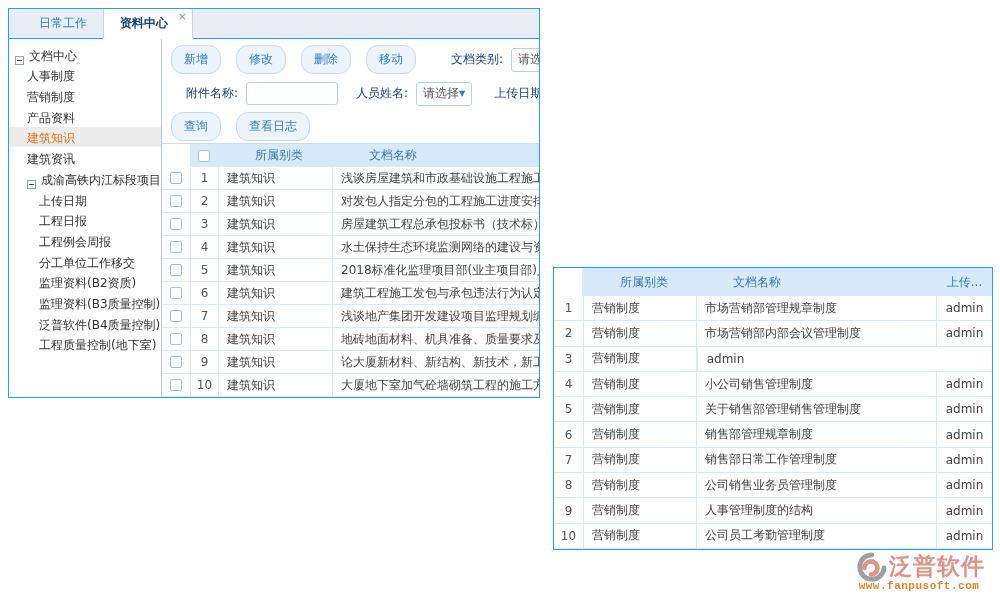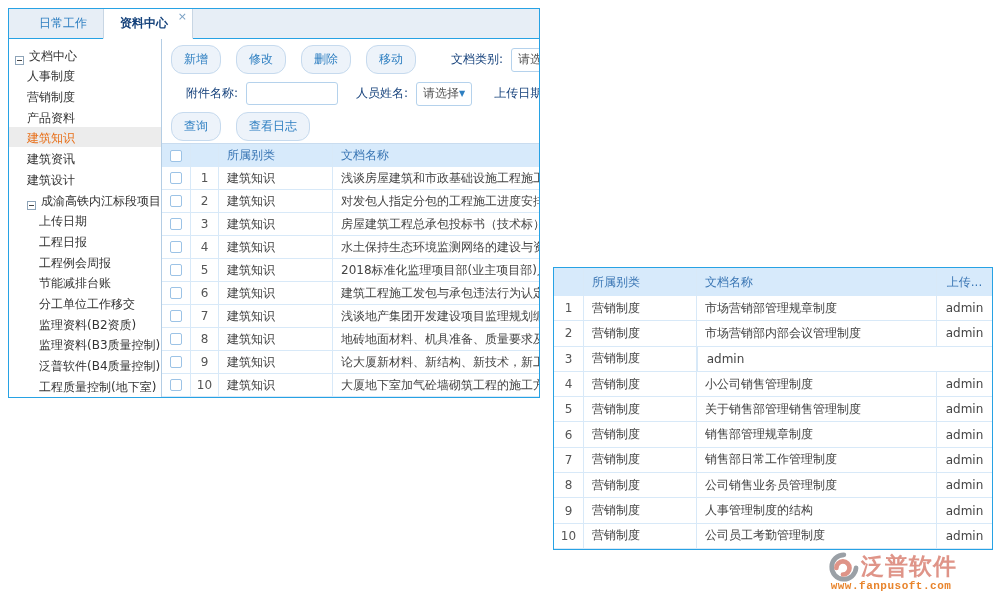--- a/index.html
+++ b/index.html
@@ -40,21 +40,21 @@
     padding:5px 12px; margin-right:15px; font-size:12px; cursor:pointer; }
   .flabel { color:#16427c; margin-right:8px; }
   .ml20 { margin-left:20px; } .ml18 { margin-left:18px; } .ml22 { margin-left:22px; }
   .selectbox { width:73px; height:24px; background:#fff; border:1px solid #b5d2ec; border-radius:3px;
     display:inline-flex; align-items:center; justify-content:space-between; padding:0 6px; color:#555; cursor:pointer; }
   .selectbox .arrow { color:#2e7fc1; font-size:8px; }
   .textinput { width:92px; height:23px; border:1px solid #b5d2ec; border-radius:3px; background:#fff; padding:0 5px; font-size:12px; }
   .clipped-label { color:#16427c; }
 
   
-  .thead { background:#d7eafb; color:#3a76b4; display:flex; align-items:center; }
+  .thead { background:#d7eafb; color:#3a76b4; display:flex; align-items:center;margin-left:28px; }
   .trow { display:flex; align-items:center; background:#fff; border-bottom:1px solid #d8e9f8; color:#444; cursor:pointer; }
   .cell { overflow:hidden; white-space:nowrap; height:100%; display:flex; align-items:center; }
 
   
   .ltable { border-top:1px solid #c9dcef; }
   .ltable .thead, .ltable .trow { height:23px; }
   .lc-check { width:29px; justify-content:center; border-right:1px solid #d8e9f8; }
   .lc-num { width:28px; justify-content:center; border-right:1px solid #d8e9f8; color:#555; }
   .lc-cat { width:114px; padding-left:8px; border-right:1px solid #d8e9f8; }
   .lc-doc { flex:1; padding-left:8px; }
@@ -64,21 +64,21 @@
   .panel-right { position:absolute; left:553px; top:267px; width:440px; height:283px;
     border:1px solid #27a2e4; background:#fff; font-size:12px; overflow:hidden;
     display:grid; grid-template-rows:28px repeat(10, 1fr); }
   .panel-right .thead { height:28px; }
   .rc-num { width:30px; justify-content:center; border-right:1px solid #d8e9f8; color:#555; }
   .rc-cat { width:113px; padding-left:8px; border-right:1px solid #d8e9f8; }
   .rc-doc { flex:1; padding-left:8px; }
   .rc-up { width:56px; justify-content:center; border-left:1px solid #d8e9f8; }
 
   
-  .logo { position:absolute; left:820px; top:551px; width:142px; text-align:center; }
+  .logo { position:absolute; left:848px; top:551px; width:142px; text-align:center; }
   .logo-row { display:flex; align-items:center; justify-content:center; gap:2px; }
   .logo-name { font-size:23px; font-weight:bold; color:#df9488; letter-spacing:1px; }
   .logo-url { font-size:11px; font-weight:bold; color:#e8832a; margin-top:-2px; letter-spacing:0.5px;font-family:Liberation Mono, monospace; }
 </style>
 </head>
 <body>
 
 <div class="canvas">
 
   <div class="panel-left">
@@ -97,31 +97,29 @@
         <div class="tree-item tree-root">
           <span class="expander"></span>
           <span>文档中心</span>
         </div>
         <div>
             <div class="tree-item lvl1">人事制度</div>
             <div class="tree-item lvl1">营销制度</div>
             <div class="tree-item lvl1">产品资料</div>
             <div class="tree-item lvl1 selected">建筑知识</div>
             <div class="tree-item lvl1">建筑资讯</div>
-            <div class="tree-item lvl1">建筑设计</div>
           </div>
         <div class="tree-item lvl1">
           <span class="expander"></span>
           <span>成渝高铁内江标段项目</span>
         </div>
         <div>
             <div class="tree-item lvl2">上传日期</div>
             <div class="tree-item lvl2">工程日报</div>
             <div class="tree-item lvl2">工程例会周报</div>
-            <div class="tree-item lvl2">节能减排台账</div>
             <div class="tree-item lvl2">分工单位工作移交</div>
             <div class="tree-item lvl2">监理资料(B2资质)</div>
             <div class="tree-item lvl2">监理资料(B3质量控制)</div>
             <div class="tree-item lvl2">泛普软件(B4质量控制)</div>
             <div class="tree-item lvl2">工程质量控制(地下室)</div>
           </div>
       </div>
 
       <div class="content">
 

